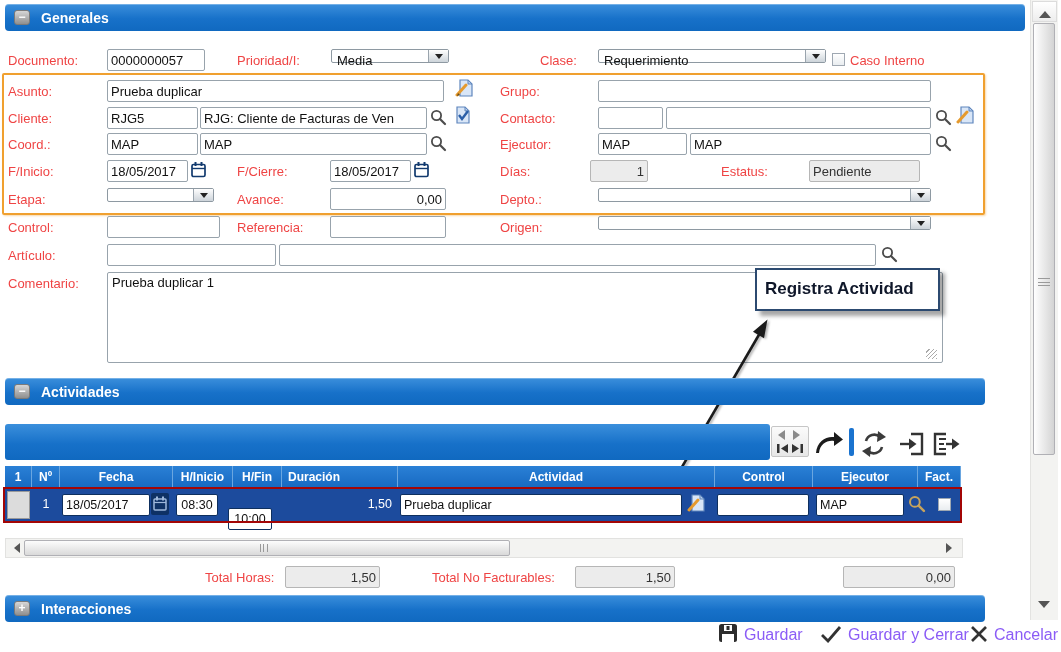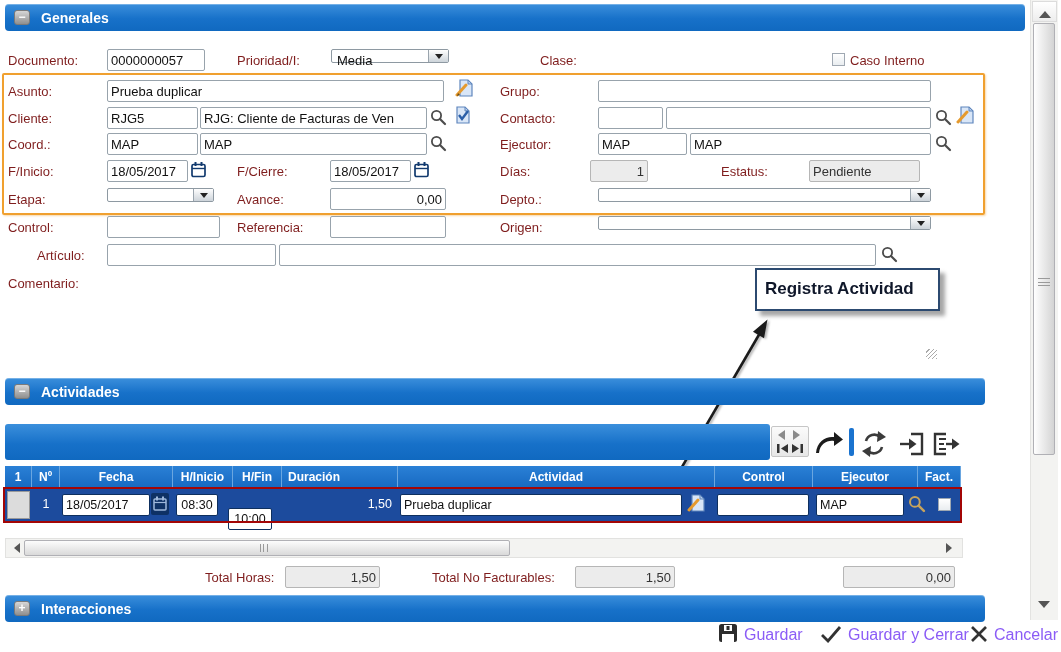--- a/index.html
+++ b/index.html
@@ -1,19 +1,19 @@
 <!DOCTYPE html>
 <html><head>
 <meta charset="utf-8">
 <style>
   html,body{margin:0;padding:0;background:#fff;}
   .page{position:relative;width:1061px;height:652px;overflow:hidden;background:#fff;
         font-family:"Liberation Sans",sans-serif;font-size:13px;}
   .abs{position:absolute;}
-  .lbl{position:absolute;color:#7f1d1d;font-size:13px;white-space:nowrap;}
+  .lbl{position:absolute;color:#ef4444;font-size:13px;white-space:nowrap;}
   
   .secbar{position:absolute;left:5px;height:27px;border-radius:4px;
           background:linear-gradient(#3b8fdc 0%,#1771c9 55%,#1069c0 100%);
           box-shadow:inset 0 1px 0 rgba(255,255,255,.3);}
   .secbar .t{position:absolute;left:36px;top:6px;color:#fff;font-weight:bold;font-size:14px;}
   .colbtn{position:absolute;left:9px;top:6px;width:16px;height:15px;border-radius:3px;
           background:linear-gradient(#d6d6d6,#8f8f8f);border:1px solid #7a7a7a;color:#fff;
           font-weight:bold;font-size:12px;line-height:12px;text-align:center;box-sizing:border-box;}
   
   input.inp{position:absolute;border:1px solid #98a3ac;border-radius:2px;background:#fff;
@@ -88,20 +88,26 @@
   <div class="lbl" style="left:8px;top:53px;">Documento:</div>
   <input class="inp" style="left: 107px; top: 49px; width: 98px;" value="0000000057">
   <div class="lbl" style="left:237px;top:53px;">Prioridad/I:</div>
   <div class="combo" style="left:331px;top:49px;width:118px;">
     <div class="cv">Media</div>
     <div class="cb">
         <i></i>
       </div>
   </div>
   <div class="lbl" style="left:500px;top:53px;margin-left:40px;">Clase:</div>
+  <div class="combo" style="left:598px;top:49px;width:228px;">
+    <div class="cv">Requerimiento</div>
+    <div class="cb">
+        <i></i>
+      </div>
+  </div>
   <div class="cb13" style="left:832px;top:53px;"></div>
   <div class="lbl" style="left:850px;top:53px;">Caso Interno</div>
 
   <div class="orangebox"></div>
 
   <div class="lbl" style="left:8px;top:84px;">Asunto:</div>
   <input class="inp" style="left: 107px; top: 80px; width: 337px;" value="Prueba duplicar">
   <span class="ic" style="left:455px;top:78px;">
     <svg width="20" height="20" viewBox="0 0 20 20">
         <path d="M5 2 h8 l4 4 v12 H5 z" fill="#d9e6f7" stroke="#5f86bd" stroke-width="1.2"></path>
@@ -212,31 +218,32 @@
   <div class="lbl" style="left:237px;top:220px;">Referencia:</div>
   <input class="inp" style="left: 330px; top: 216px; width: 116px;" value="">
   <div class="lbl" style="left:500px;top:220px;">Origen:</div>
   <div class="combo" style="left:598px;top:216px;width:333px;">
     <div class="cv"></div>
     <div class="cb">
         <i></i>
       </div>
   </div>
 
-  <div class="lbl" style="left:8px;top:248px;margin-left:29px;">Artículo:</div>
+  <div class="lbl" style="left:8px;top:248px;">Artículo:</div>
   <input class="inp" style="left: 107px; top: 244px; width: 169px;" value="">
   <input class="inp" style="left: 279px; top: 244px; width: 597px;" value="">
   <span class="ic" style="left:881px;top:246px;">
     <svg width="17" height="17" viewBox="0 0 17 17">
         <circle cx="6.5" cy="6.5" r="4.6" fill="none" stroke="#4c4c4c" stroke-width="1.8"></circle>
         <line x1="10" y1="10" x2="15" y2="15" stroke="#4c4c4c" stroke-width="2.2" stroke-linecap="round"></line>
       </svg>
   </span>
 
   <div class="lbl" style="left:8px;top:276px;">Comentario:</div>
+  <textarea class="ta" style="left: 107px; top: 272px; width: 836px; height: 91px;">Prueba duplicar 1</textarea>
   <div class="tagrip"></div>
 
   <div class="tooltip">
     <div class="tx">Registra Actividad</div>
   </div>
   <svg class="abs" style="left:630px;top:308px;filter:drop-shadow(2px 1px 1px rgba(0,0,0,.3));" width="160" height="215">
     <line x1="24" y1="207" x2="130" y2="25" stroke="#1b1b1b" stroke-width="2.6"></line>
     <polygon points="136,14 133.3,28.6 124.7,23.6" fill="#1b1b1b" stroke="#1b1b1b" stroke-width="2"></polygon>
   </svg>
 

